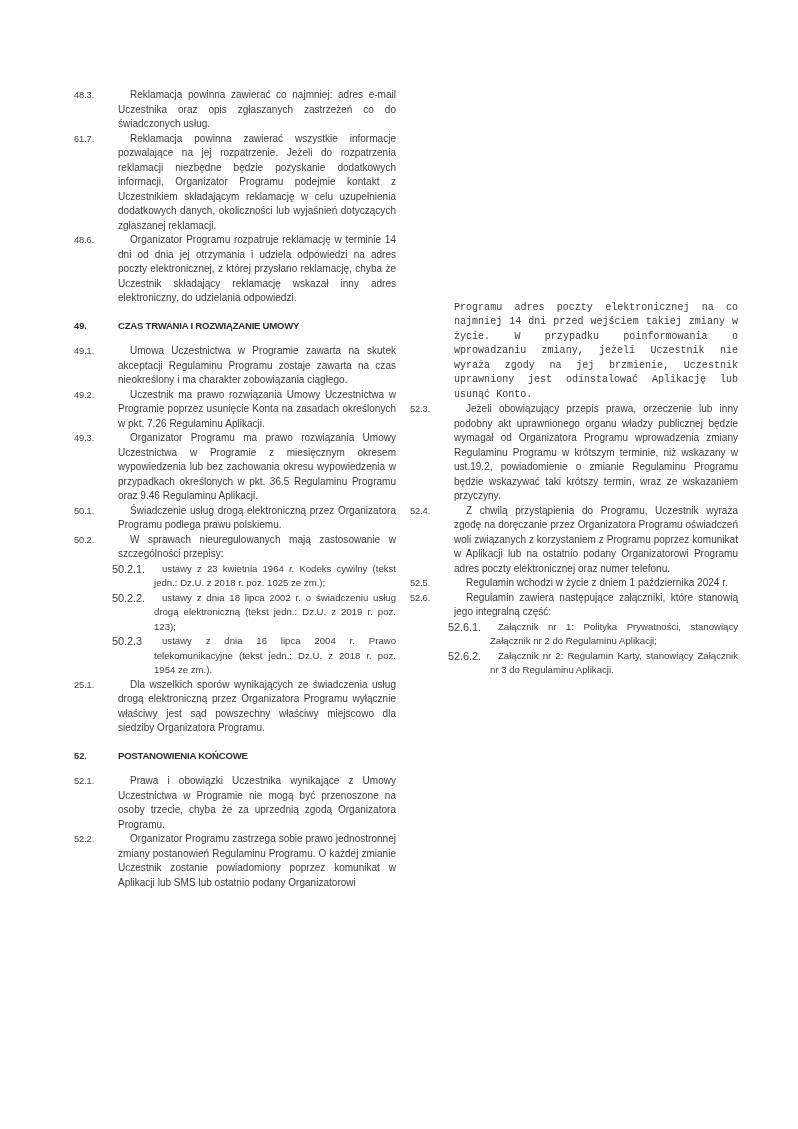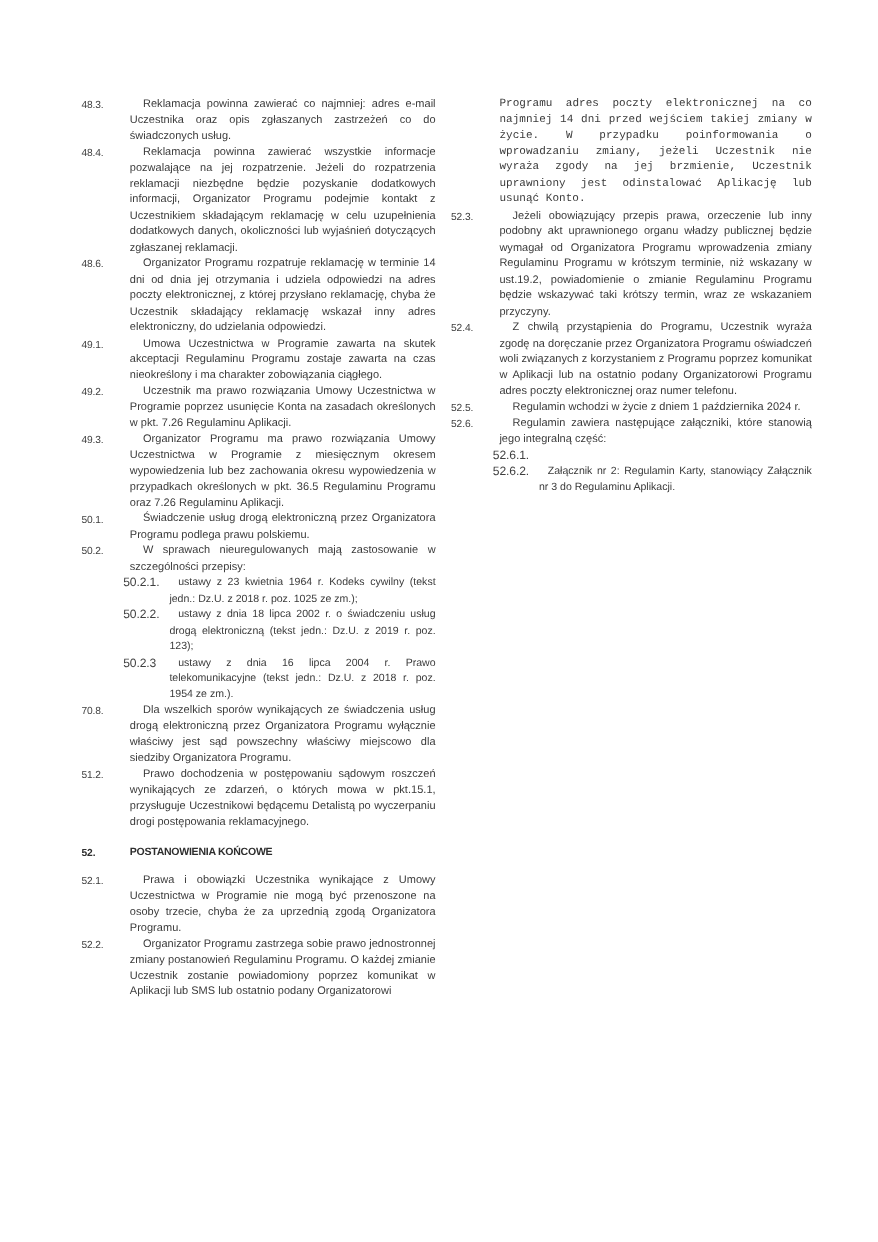--- a/index.html
+++ b/index.html
@@ -16,21 +16,21 @@
     font-family: "Liberation Sans", sans-serif;
     color: #3a3a3a;
   }
   .columns {
     position: absolute;
     left: 0;
     top: 88px;
     width: 798px;
     display: flex;
     flex-direction: row;
-    align-items: flex-start;
+    align-items: center;
   }
   .col {
     box-sizing: border-box;
   }
   .col-left {
     width: 399px;
     padding-left: 74px;
     padding-right: 3px;
   }
   .col-right {
@@ -127,38 +127,42 @@
 <body>
 
 <div class="page">
   <div class="columns">
     <div class="col col-left">
         <div class="clause">
           <div class="num">48.3.</div>
           <div class="body">Reklamacja powinna zawierać co najmniej: adres e-mail Uczestnika oraz opis zgłaszanych zastrzeżeń co do świadczonych usług.</div>
         </div>
         <div class="clause">
-          <div class="num">48.4.</div>
+          <div class="num">61.7.</div>
           <div class="body">Reklamacja powinna zawierać wszystkie informacje pozwalające na jej rozpatrzenie. Jeżeli do rozpatrzenia reklamacji niezbędne będzie pozyskanie dodatkowych informacji, Organizator Programu podejmie kontakt z Uczestnikiem składającym reklamację w celu uzupełnienia dodatkowych danych, okoliczności lub wyjaśnień dotyczących zgłaszanej reklamacji.</div>
         </div>
         <div class="clause">
           <div class="num">48.6.</div>
           <div class="body">Organizator Programu rozpatruje reklamację w terminie 14 dni od dnia jej otrzymania i udziela odpowiedzi na adres poczty elektronicznej, z której przysłano reklamację, chyba że Uczestnik składający reklamację wskazał inny adres elektroniczny, do udzielania odpowiedzi.</div>
         </div>
+        <div class="heading">
+          <div class="num">49.</div>
+          <div class="body">CZAS TRWANIA I ROZWIĄZANIE UMOWY</div>
+        </div>
         <div class="clause">
           <div class="num">49.1.</div>
           <div class="body">Umowa Uczestnictwa w Programie zawarta na skutek akceptacji Regulaminu Programu zostaje zawarta na czas nieokreślony i ma charakter zobowiązania ciągłego.</div>
         </div>
         <div class="clause">
           <div class="num">49.2.</div>
           <div class="body">Uczestnik ma prawo rozwiązania Umowy Uczestnictwa w Programie poprzez usunięcie Konta na zasadach określonych w pkt. 7.26 Regulaminu Aplikacji.</div>
         </div>
         <div class="clause">
           <div class="num">49.3.</div>
-          <div class="body">Organizator Programu ma prawo rozwiązania Umowy Uczestnictwa w Programie z miesięcznym okresem wypowiedzenia lub bez zachowania okresu wypowiedzenia w przypadkach określonych w pkt. 36.5 Regulaminu Programu oraz 7.26 Regulaminu Aplikacji.</div>
+          <div class="body">Organizator Programu ma prawo rozwiązania Umowy Uczestnictwa w Programie z miesięcznym okresem wypowiedzenia lub bez zachowania okresu wypowiedzenia w przypadkach określonych w pkt. 36.5 Regulaminu Programu oraz 9.46 Regulaminu Aplikacji.</div>
         </div>
         <div class="clause">
           <div class="num">50.1.</div>
           <div class="body">Świadczenie usług drogą elektroniczną przez Organizatora Programu podlega prawu polskiemu.</div>
         </div>
         <div class="clause">
           <div class="num">50.2.</div>
           <div class="body">W sprawach nieuregulowanych mają zastosowanie w szczególności przepisy:</div>
         </div>
         <div class="subclause">
@@ -167,26 +171,22 @@
         </div>
         <div class="subclause">
           <div class="num">50.2.2.</div>
           <div class="body">ustawy z dnia 18 lipca 2002 r. o świadczeniu usług drogą elektroniczną (tekst jedn.: Dz.U. z 2019 r. poz. 123);</div>
         </div>
         <div class="subclause">
           <div class="num">50.2.3</div>
           <div class="body">ustawy z dnia 16 lipca 2004 r. Prawo telekomunikacyjne (tekst jedn.: Dz.U. z 2018 r. poz. 1954 ze zm.).</div>
         </div>
         <div class="clause">
-          <div class="num">70.8.</div>
+          <div class="num">25.1.</div>
           <div class="body">Dla wszelkich sporów wynikających ze świadczenia usług drogą elektroniczną przez Organizatora Programu wyłącznie właściwy jest sąd powszechny właściwy miejscowo dla siedziby Organizatora Programu.</div>
-        </div>
-        <div class="clause">
-          <div class="num">51.2.</div>
-          <div class="body">Prawo dochodzenia w postępowaniu sądowym roszczeń wynikających ze zdarzeń, o których mowa w pkt.15.1, przysługuje Uczestnikowi będącemu Detalistą po wyczerpaniu drogi postępowania reklamacyjnego.</div>
         </div>
         <div class="heading">
           <div class="num">52.</div>
           <div class="body">POSTANOWIENIA KOŃCOWE</div>
         </div>
         <div class="clause">
           <div class="num">52.1.</div>
           <div class="body">Prawa i obowiązki Uczestnika wynikające z Umowy Uczestnictwa w Programie nie mogą być przenoszone na osoby trzecie, chyba że za uprzednią zgodą Organizatora Programu.</div>
         </div>
         <div class="clause">
@@ -210,20 +210,21 @@
         <div class="clause">
           <div class="num">52.5.</div>
           <div class="body">Regulamin wchodzi w życie z dniem 1 października 2024 r.</div>
         </div>
         <div class="clause">
           <div class="num">52.6.</div>
           <div class="body">Regulamin zawiera następujące załączniki, które stanowią jego integralną część:</div>
         </div>
         <div class="subclause">
           <div class="num">52.6.1.</div>
+          <div class="body">Załącznik nr 1: Polityka Prywatności, stanowiący Załącznik nr 2 do Regulaminu Aplikacji;</div>
         </div>
         <div class="subclause">
           <div class="num">52.6.2.</div>
           <div class="body">Załącznik nr 2: Regulamin Karty, stanowiący Załącznik nr 3 do Regulaminu Aplikacji.</div>
         </div>
       </div>
   </div>
 </div>
 
 </body></html>

